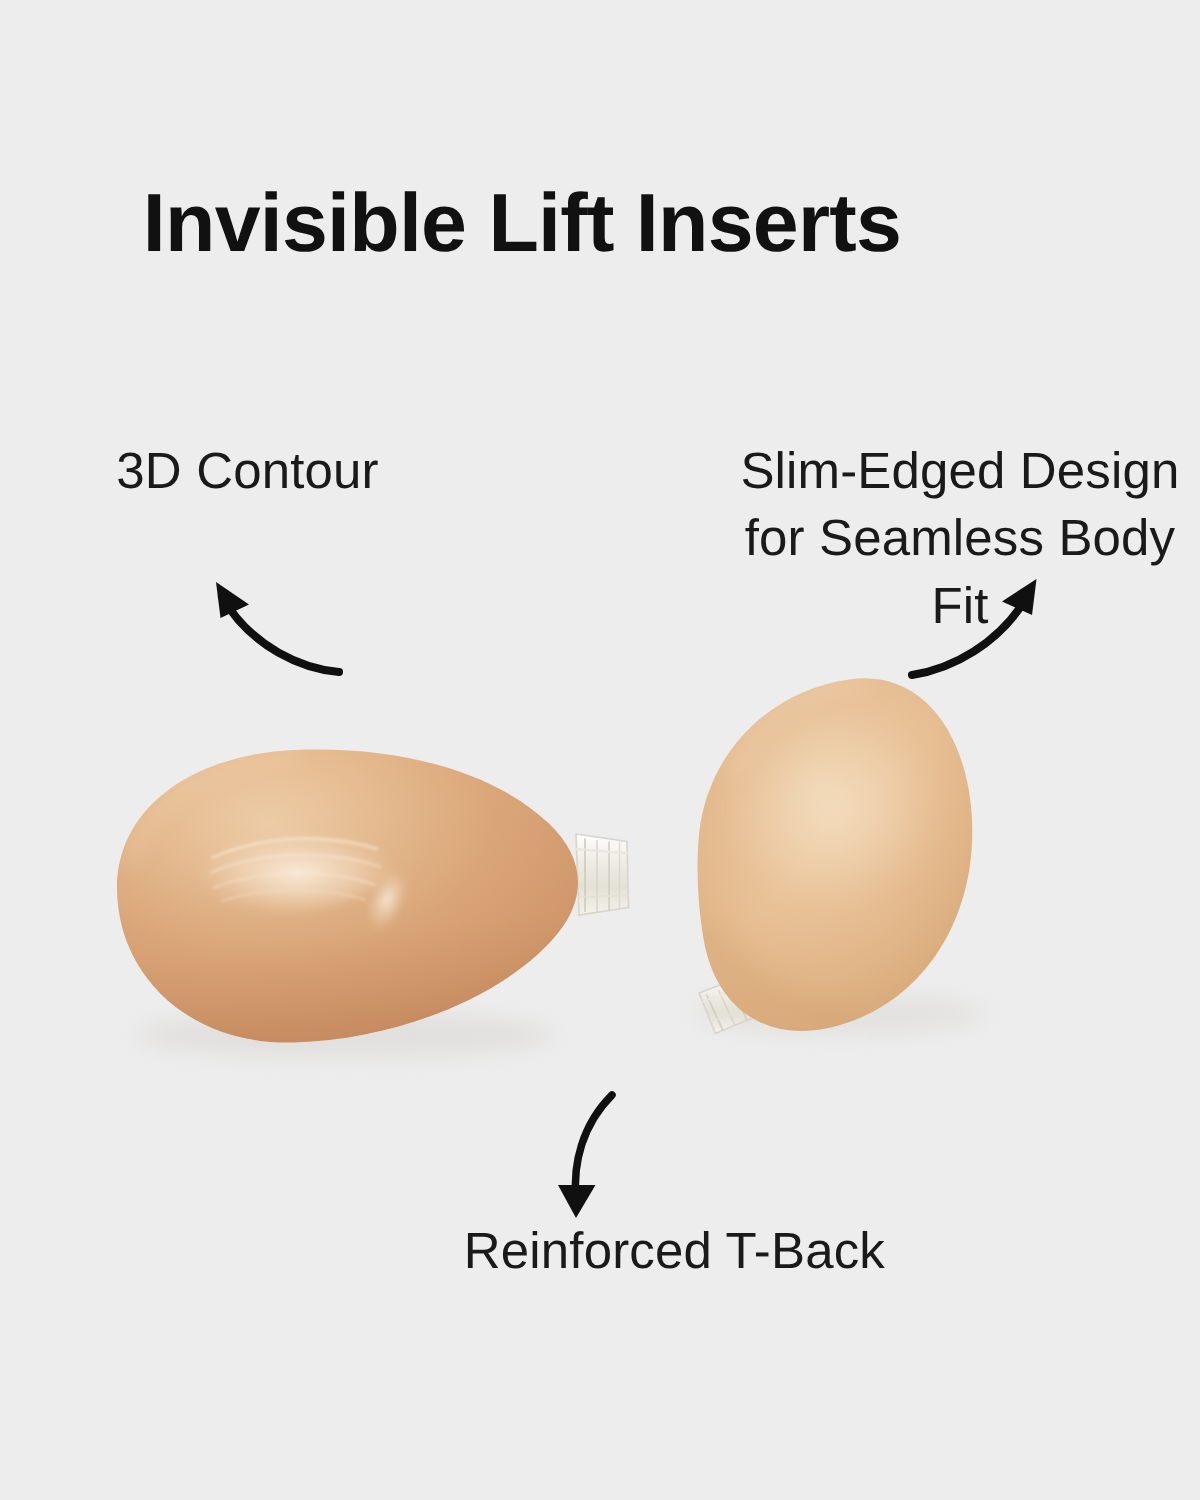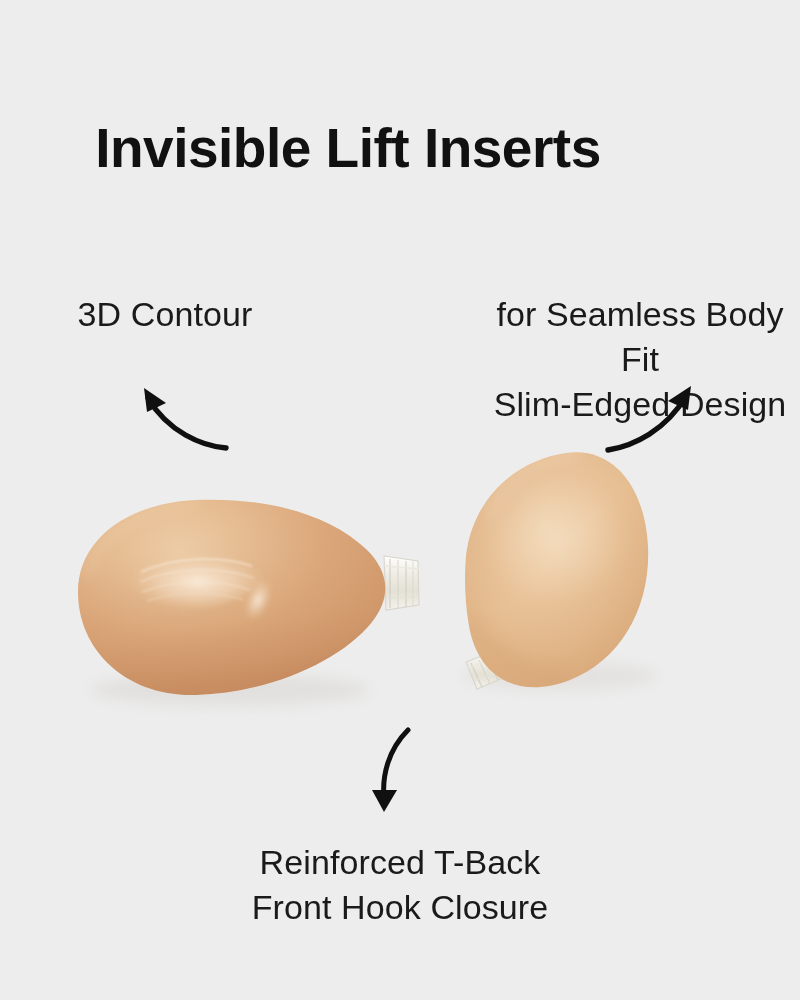--- a/index.html
+++ b/index.html
@@ -55,22 +55,21 @@
   .label-right {
     left: 480px;
     top: 292px;
     width: 320px;
     text-align: center;
   }
   .label-bottom {
     left: 210px;
     top: 812px;
     width: 380px;
-    text-align: center;
-    margin-top: 28px;
+    text-align: right;
   }
   .label .ln {
     display: block;
   }
 
   
   .arrow {
     position: absolute;
     overflow: visible;
   }
@@ -265,32 +264,31 @@
   <div class="label label-left">
     <span class="ln">3D Contour</span>
   </div>
 
   <svg class="arrow arrow-left" width="120" height="100" viewBox="0 0 120 100">
     <path d="M 108 76 C 84 74, 50 60, 30 26" stroke="#101010" stroke-width="5.4" fill="none" stroke-linecap="round"></path>
     <path d="M 26 16 L 29 40 L 48 31 Z" fill="#101010"></path>
   </svg>
 
   <div class="label label-right">
+    <span class="ln">Slim-Edged Design</span>
     <span class="ln">for Seamless Body Fit</span>
-    <span class="ln">Slim-Edged Design</span>
   </div>
 
   <svg class="arrow arrow-right" width="120" height="100" viewBox="0 0 120 100">
     <path d="M 10 78 C 36 74, 68 58, 88 24" stroke="#101010" stroke-width="5.4" fill="none" stroke-linecap="round"></path>
     <path d="M 93 14 L 90 38 L 70 29 Z" fill="#101010"></path>
   </svg>
 
   <svg class="arrow arrow-bottom" width="100" height="100" viewBox="0 0 100 100">
     <path d="M 56 8 C 36 28, 30 54, 32 76" stroke="#101010" stroke-width="5" fill="none" stroke-linecap="round"></path>
     <path d="M 32 90 L 20 68 L 45 68 Z" fill="#101010"></path>
   </svg>
 
   <div class="label label-bottom">
     <span class="ln">Reinforced T-Back</span>
-    <span class="ln">Front Hook Closure</span>
   </div>
 
 </div>
 
 </body></html>

